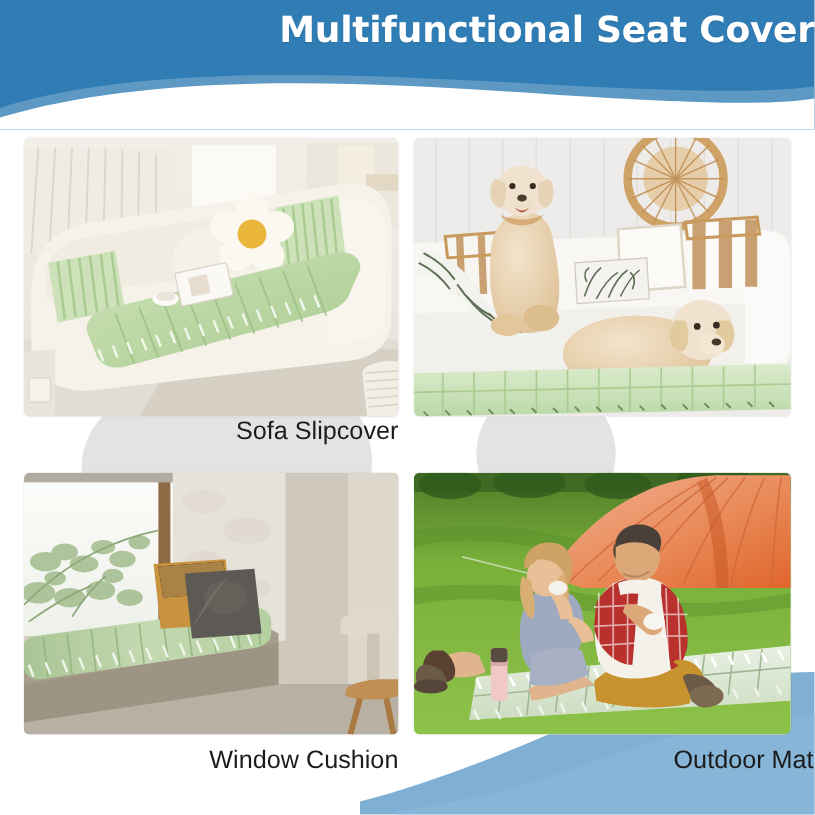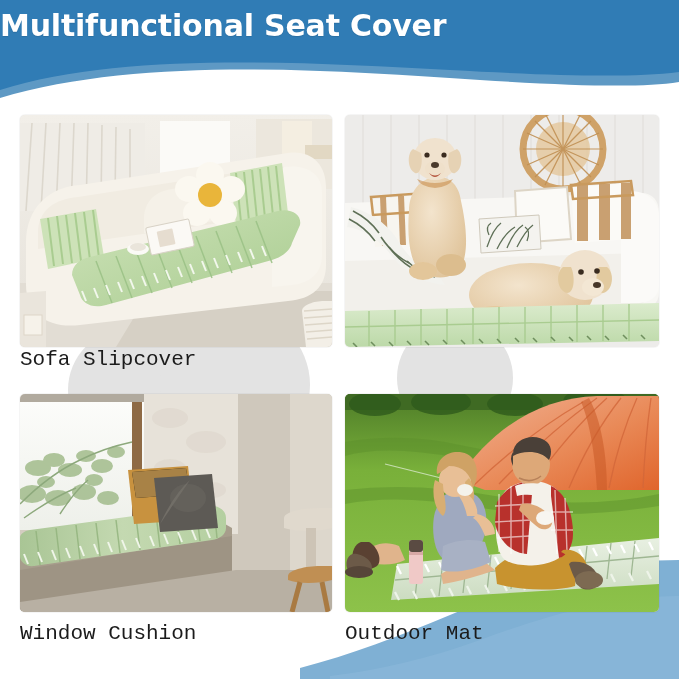--- a/index.html
+++ b/index.html
@@ -30,21 +30,21 @@
     position: absolute;
     left: 0; top: 0;
     width: 679px; height: 108px;
     background: #307cb5;
   }
   .banner-svg { position: absolute; left: 0; top: 0; }
   .banner-title {
     position: absolute;
     left: 0; top: 8px;
     width: 679px;
-    text-align: left;
+    text-align: right;
     color: #ffffff;
     font-size: 30px;
     font-weight: bold;
     letter-spacing: -0.2px;
     font-family: "DejaVu Sans", sans-serif;
     text-shadow: 0 1px 1px rgba(0,0,0,0.10);
   }
 
   
   .decor { position: absolute; left: 0; top: 0; width: 679px; height: 679px; pointer-events: none; }
@@ -69,24 +69,24 @@
     overflow: hidden;
     background: #e9e7e2;
     box-shadow: 0 0 0 1px rgba(0,0,0,0.04);
   }
   .photo svg { display: block; width: 100%; height: 100%; }
 
   .caption {
     position: absolute;
     left: 0;
     width: 100%;
-    text-align: left;
+    text-align: right;
     font-size: 21px;
     color: #1b1b1b;
-    font-family: Liberation Mono, monospace;
+    font-family: Liberation Sans, sans-serif;
     white-space: nowrap;
   }
   .cap-wrap { position: absolute; left: 0; width: 679px; }
 </style>
 </head>
 <body>
 
 <div id="page">
 
   <div class="banner">
@@ -659,16 +659,16 @@
           </g>
         </svg>
       </div>
     </div>
 
   </div>
 
   <div class="cap-wrap" style="top:0;left:0;height:679px;">
     <div class="caption" style="top:348px;left:20px;width:312px;">Sofa Slipcover</div>
     <div class="caption" style="top:622px;left:20px;width:312px;">Window Cushion</div>
-    <div class="caption" style="top:622px;left:345px;width:314px;">Outdoor Mat</div>
+    <div class="caption" style="top:622px;left:364px;width:314px;">Outdoor Mat</div>
   </div>
 
 </div>
 
 </body></html>

